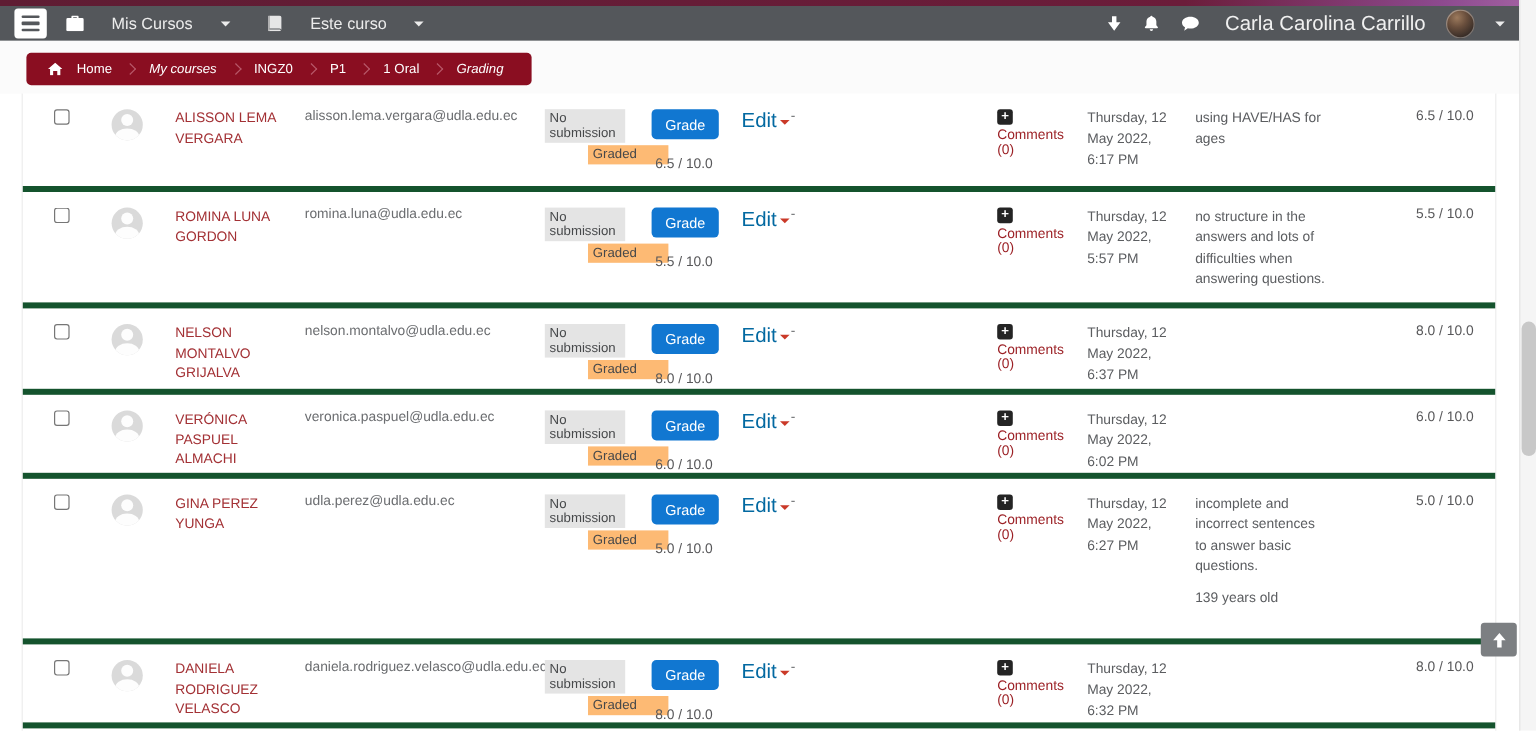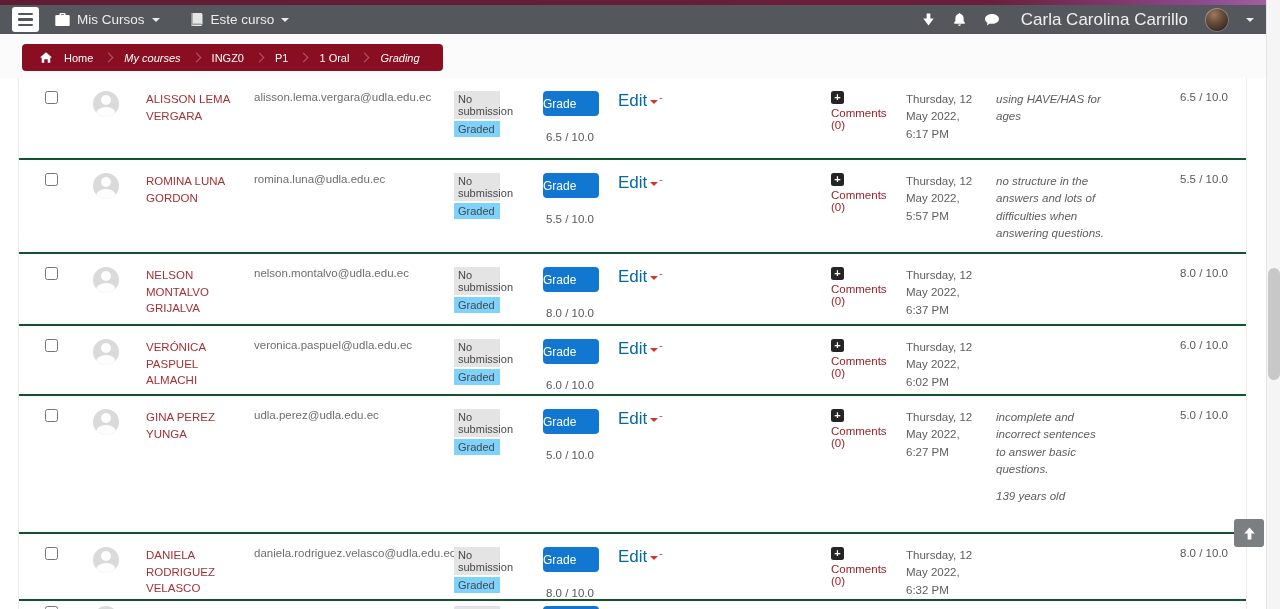--- a/index.html
+++ b/index.html
@@ -14,21 +14,21 @@
   .top-strip { position:absolute; top:0; left:0; width:1266px; height:5px;
     background:linear-gradient(90deg,#5f1d33 0%,#6b1d3a 78%,#8d4a8f 95%,#a05fa0 100%); }
 
   
   .navbar { position:absolute; top:5px; left:0; width:1266px; height:29px;
     background:#54575b; display:flex; align-items:center; padding:0 12px; }
   .hamburger { width:27px; height:25px; background:#fff; border-radius:3px;
     display:flex; flex-direction:column; justify-content:center; align-items:center; gap:3px;
     margin-right:16px; border:none; cursor:pointer; }
   .hamburger span { width:15px; height:2.5px; background:#54575b; border-radius:1px; }
-  .nav-menu { display:flex; align-items:center; gap:7px; color:#ececec; font-size:13.5px;
+  .nav-menu { display:flex; align-items:center; gap:23px; color:#ececec; font-size:13.5px;
     margin-right:30px; cursor:pointer; }
   .caret { display:inline-block; width:0; height:0; border:4px solid transparent;
     border-top-color:#ececec; margin-top:4px; }
   .nav-right { margin-left:auto; display:flex; align-items:center; gap:17px; }
   .nav-icon { display:flex; align-items:center; cursor:pointer; }
   .nav-user-name { color:#f0f0f0; font-size:17px; margin-left:4px; }
   .nav-avatar { width:24px; height:24px; border-radius:50%;
     background:radial-gradient(circle at 38% 28%, #9c7a5d 0%, #6a4f3d 35%, #2e2623 80%);
     box-shadow:inset 0 0 0 1px rgba(255,255,255,0.35); }
 
@@ -40,60 +40,60 @@
   .bc-italic { font-style:italic; }
   .chev { width:7px; height:7px; border-top:1.5px solid #b8596a; border-right:1.5px solid #b8596a;
     transform:rotate(45deg); margin:0 7px; flex:none; }
   .home-ico { margin-right:7px; display:flex; }
 
   
   .table-wrap { position:absolute; top:78px; left:18px; width:1229px; background:#fff;
     border-left:1px solid #ededed; border-right:1px solid #ededed; }
   .grading-row { display:grid;
     grid-template-columns:70px 52px 108px 200px 90px 74px 40px 170px 78px 90px 120px 1fr;
-    padding-top:13px; border-bottom:2px solid #14532d; align-items:start; }
+    padding-top:13px; border-bottom:5px solid #14532d; align-items:start; }
   .grading-row:nth-child(1){ min-height:82px; }
   .grading-row:nth-child(2){ min-height:87px; }
   .grading-row:nth-child(3){ min-height:72px; }
   .grading-row:nth-child(4){ min-height:70px; }
   .grading-row:nth-child(5){ min-height:138px; }
   .grading-row:nth-child(6){ min-height:66px; }
   .grading-row:nth-child(7){ padding-top:5px; min-height:40px; }
 
   .cell-select { padding-left:26px; }
   .cell-select input { width:13px; height:13px; margin:0; }
   .avatar { width:26px; height:26px; border-radius:50%; background:#dadada;
     position:relative; overflow:hidden; margin-left:4px; }
   .avatar::before { content:""; position:absolute; top:4px; left:8px; width:10px; height:10px;
     border-radius:50%; background:#fdfdfd; }
   .avatar::after { content:""; position:absolute; top:16px; left:3px; width:20px; height:14px;
     border-radius:50% 50% 0 0; background:#fdfdfd; }
   .cell-name { padding-left:5px; padding-right:6px; line-height:1.45; }
   .cell-name a { color:#a33135; }
   .cell-email { padding-left:5px; white-space:nowrap; color:#6b6d70; }
-  .badge { width:46px; padding:2px 4px; margin-bottom:2px; font-size:11px; color:#46484a; }
+  .badge { width:67px; padding:2px 4px; margin-bottom:2px; font-size:11px; color:#46484a; }
   .cell-status { padding-left:5px; }
   .badge-gray { background:#e4e4e4; }
-  .badge-green { background:#7dd3fc; }
+  .badge-green { background:#fdba74;margin-left:36px; }
   .cell-grade { padding-left:4px; }
-  .grade-btn { display:block; width:56px; padding:5.5px 0; text-align:left; background:#1177d1;
+  .grade-btn { display:block; width:56px; padding:5.5px 0; text-align:center; background:#1177d1;
     color:#fff; border:none; border-radius:4px; font-size:12px; cursor:pointer;
     font-family:"Liberation Sans", sans-serif; }
   .current-grade { margin-top:15px; padding-left:3px; color:#58585a; }
   .cell-edit { padding-left:5px; }
   .cell-edit a { color:#0369a1; font-size:17px; white-space:nowrap;margin-top:34px; }
   .edit-caret { display:inline-block; width:0; height:0; border:4px solid transparent;
     border-top-color:#ca3928; margin-left:3px; vertical-align:-2px; }
   .cell-dash { padding-left:6px; color:#6b6d70; }
   .plus-ico { width:13px; height:13px; background:#242424; border-radius:2.5px; color:#fff;
     font-size:11px; line-height:12px; text-align:center; font-weight:bold; margin-bottom:3px; cursor:pointer; }
   .cell-comments { padding-left:8px; }
   .cell-comments a { color:#9c2126; }
   .cell-date { padding-left:5px; padding-right:13px; line-height:1.5; }
-  .cell-feedback { padding-left:5px; padding-right:5px; line-height:1.5;font-style:italic; }
+  .cell-feedback { padding-left:5px; padding-right:5px; line-height:1.5; }
   .cell-feedback p { margin:0 0 10px 0; }
   .cell-final { text-align:right; padding-right:18px; color:#58585a; }
 
   
   .scrollbar { position:absolute; top:0; right:0; width:14px; height:609px; background:#f5f5f5;
     border-left:1px solid #e4e4e4; }
   .scroll-thumb { position:absolute; top:268px; left:1px; width:12px; height:112px;
     background:#c8c8c8; border-radius:6px; }
 
   

